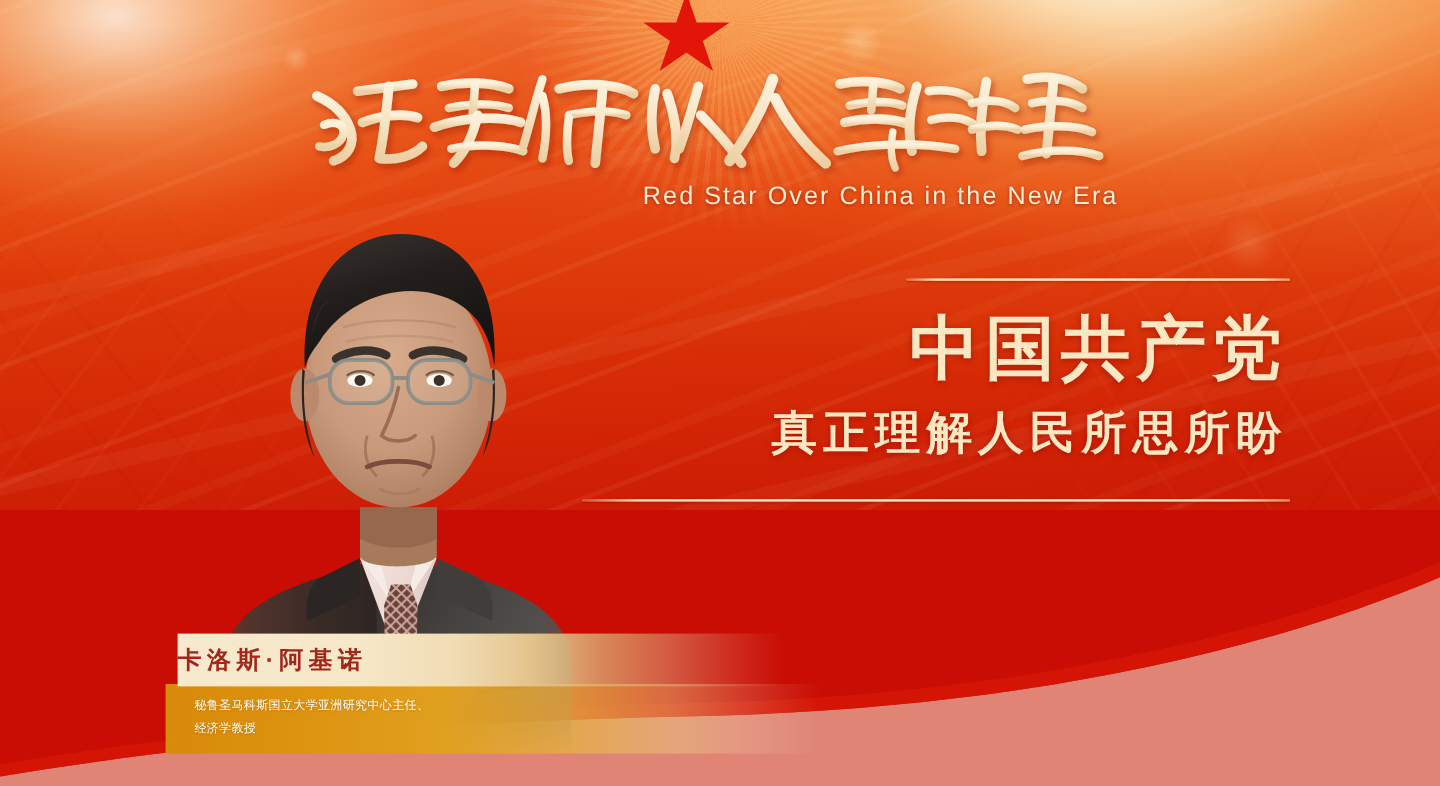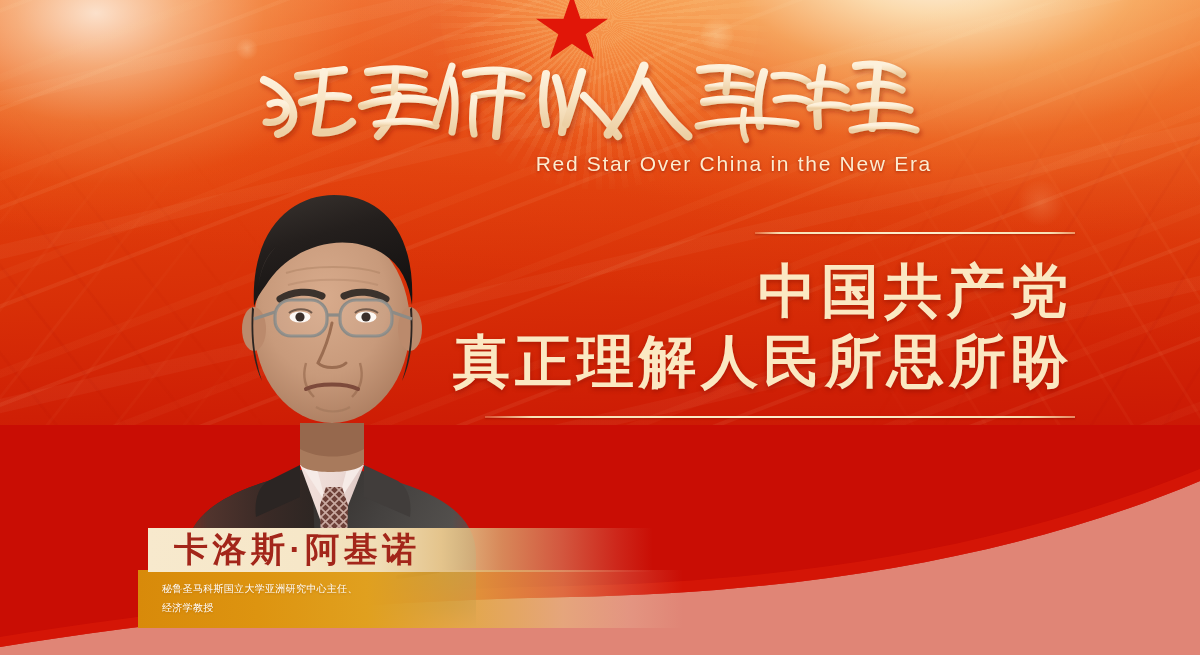--- a/index.html
+++ b/index.html
@@ -238,21 +238,21 @@
     font-family: Liberation Sans, sans-serif;
     font-weight: 700;
     font-size: 58px;
     line-height: 70px;
     letter-spacing: 5px;
     color: #fbe8c2;
     text-shadow: 0 2px 5px rgba(118,6,0,0.45);
     white-space: nowrap;
     padding-right: 2px;
   }
-  .headline-line-2 { font-size: 57px; }
+  .headline-line-2 { font-size: 38px; }
 
   
   .name-plate { position: absolute; left: 138px; top: 528px; width: 560px; }
 
   .credential-bar {
     position: absolute;
     left: 0; top: 42px;
     width: 545px;
     min-height: 56px;
     padding: 9px 0 11px 24px;
@@ -290,24 +290,23 @@
       rgba(221,183,122,0.72) 70%,
       rgba(226,197,150,0.40) 82%,
       rgba(238,219,185,0.12) 93%,
       rgba(245,232,210,0) 100%);
     display: flex;
     align-items: center;
   }
   .name-text {
     font-family: "Liberation Sans", "DejaVu Sans", sans-serif;
     font-weight: 700;
-    font-size: 34px;
+    font-size: 20px;
     letter-spacing: 4.5px;
     color: #a3261a;
-    padding-left: 26px;
     white-space: nowrap;
   }
 </style>
 </head>
 <body>
 
 <div id="poster">
 
   <div class="bg-layer bg-base"></div>
   <div class="bg-layer bg-chevrons"></div>

